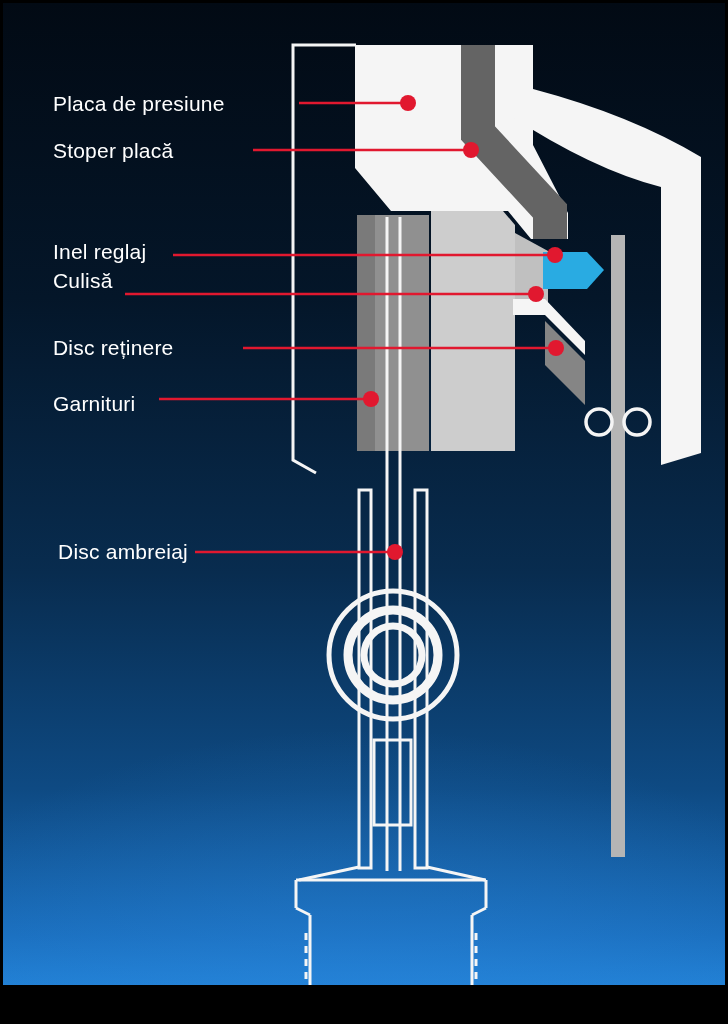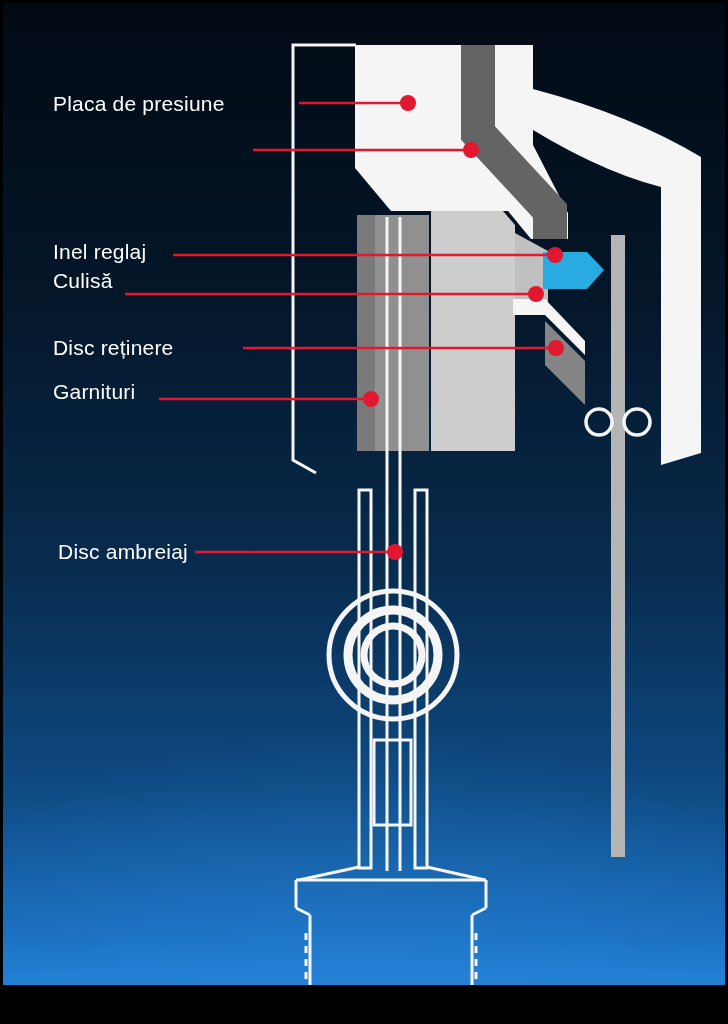--- a/index.html
+++ b/index.html
@@ -105,19 +105,20 @@
       <line x1="156" y1="396" x2="368" y2="396" stroke="#e1182f" stroke-width="2.5"></line>
       <circle cx="368" cy="396" r="8" fill="#e1182f"></circle>
     </g>
     <g>
       <line x1="192" y1="549" x2="392" y2="549" stroke="#e1182f" stroke-width="2.5"></line>
       <circle cx="392" cy="549" r="8" fill="#e1182f"></circle>
     </g>
   </svg>
 
   <div class="label" style="top:88px">Placa de presiune</div>
+  <div class="label" style="top:135px">Stoper placă</div>
   <div class="label" style="top:236px">Inel reglaj</div>
   <div class="label" style="top:265px">Culisă</div>
   <div class="label" style="top:332px">Disc reținere</div>
-  <div class="label" style="top:376px">Garnituri</div>
+  <div class="label" style="top:388px">Garnituri</div>
   <div class="label wrap" style="top:536px">Disc ambreiaj</div>
 
 </div>
 
 </body></html>

